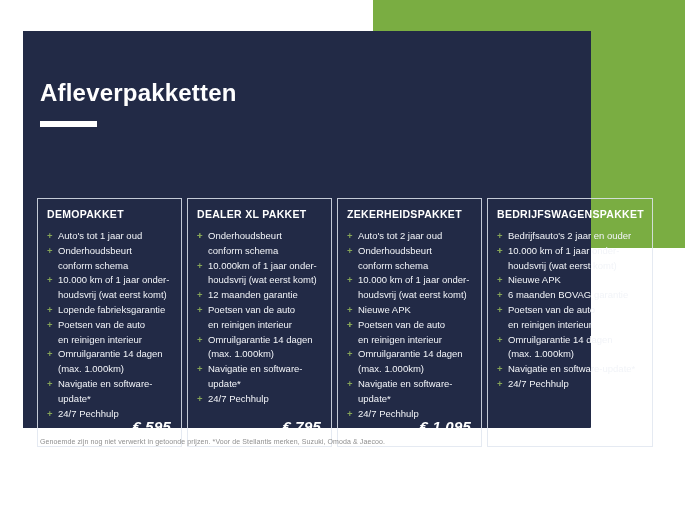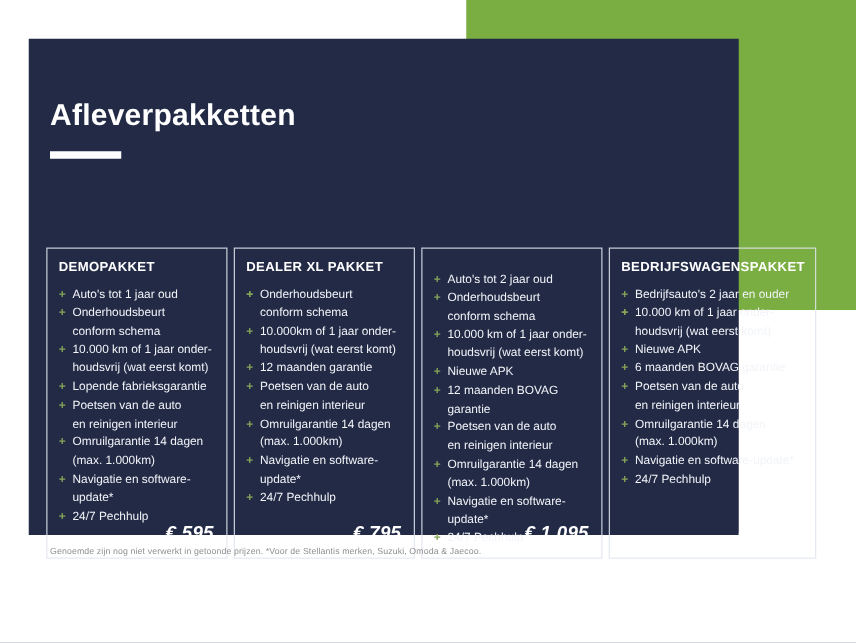--- a/index.html
+++ b/index.html
@@ -168,20 +168,21 @@
 
   <li class="feature">
     <span class="plus">+</span>
     <span class="feature-text">24/7 Pechhulp</span>
   </li>
 </ul>
     <div class="price">€ 795</div>
   </div>
 
   <div class="card">
+    <div class="card-title">ZEKERHEIDSPAKKET</div>
     <ul class="features">
   <li class="feature">
     <span class="plus">+</span>
     <span class="feature-text">Auto's tot 2 jaar oud</span>
   </li>
 
   <li class="feature">
     <span class="plus">+</span>
     <span class="feature-text">Onderhoudsbeurt
 conform schema</span>
@@ -193,21 +194,20 @@
 houdsvrij (wat eerst komt)</span>
   </li>
 
   <li class="feature">
     <span class="plus">+</span>
     <span class="feature-text">Nieuwe APK</span>
   </li>
 
   <li class="feature">
     <span class="plus">+</span>
-    <span class="feature-text">12 maanden BOVAG garantie</span>
   </li>
 
   <li class="feature">
     <span class="plus">+</span>
     <span class="feature-text">Poetsen van de auto
 en reinigen interieur</span>
   </li>
 
   <li class="feature">
     <span class="plus">+</span>

